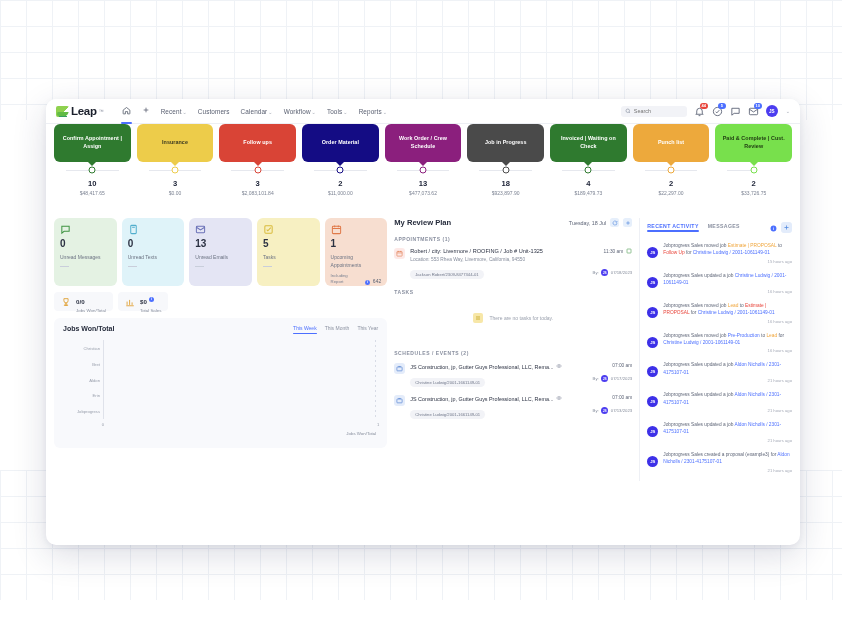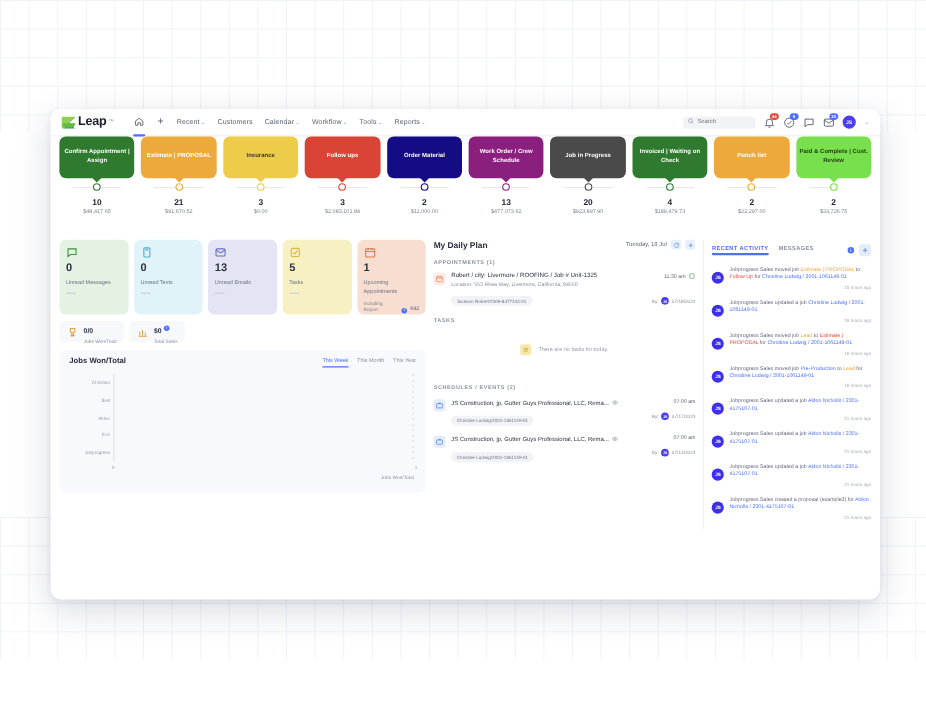--- a/index.html
+++ b/index.html
@@ -358,31 +358,20 @@
             <span>Confirm Appointment | Assign</span>
           </div>
           <div class="railwrap">
             <div class="rail"></div>
             <div class="dot" style="--c:#2f7a2f"></div>
           </div>
           <div class="cnt">10</div>
           <div class="amt">$48,417.65</div>
         </div>
         <div class="stage">
-          <div class="chip" style="--c:#eda93c;background:#eda93c;color:#ffffff">
-            <span>Estimate | PROPOSAL</span>
-          </div>
-          <div class="railwrap">
-            <div class="rail"></div>
-            <div class="dot" style="--c:#eda93c"></div>
-          </div>
-          <div class="cnt">21</div>
-          <div class="amt">$91,670.52</div>
-        </div>
-        <div class="stage">
           <div class="chip" style="--c:#edcc4a;background:#edcc4a;color:#3c3a20">
             <span>Insurance</span>
           </div>
           <div class="railwrap">
             <div class="rail"></div>
             <div class="dot" style="--c:#edcc4a"></div>
           </div>
           <div class="cnt">3</div>
           <div class="amt">$0.00</div>
         </div>
@@ -420,21 +409,21 @@
           <div class="amt">$477,073.62</div>
         </div>
         <div class="stage">
           <div class="chip" style="--c:#4a4a4a;background:#4a4a4a;color:#ffffff">
             <span>Job in Progress</span>
           </div>
           <div class="railwrap">
             <div class="rail"></div>
             <div class="dot" style="--c:#4a4a4a"></div>
           </div>
-          <div class="cnt">20</div>
+          <div class="cnt">18</div>
           <div class="amt">$923,897.90</div>
         </div>
         <div class="stage">
           <div class="chip" style="--c:#2f7a2f;background:#2f7a2f;color:#ffffff">
             <span>Invoiced | Waiting on Check</span>
           </div>
           <div class="railwrap">
             <div class="rail"></div>
             <div class="dot" style="--c:#2f7a2f"></div>
           </div>
@@ -573,21 +562,21 @@
           </div>
           <span class="xtick" id="xt0" style="left:40px;">0</span>
           <span class="xtick" id="xt1" style="left:100%;">1</span>
           <span class="xcap">Jobs Won/Total</span>
         </div>
       </div>
     </div>
 
     <div class="colMid">
       <div class="dp-head">
-        <div class="dp-title">My Daily Plan</div>
+        <div class="dp-title">My Review Plan</div>
         <div class="dp-right">
           <span class="dp-date">Tuesday, 18 Jul</span>
           <span class="roundbtn">
             <svg viewBox="0 0 24 24" width="6" height="6" fill="none" stroke="#5b8fe0" stroke-width="2.4">
                 <path d="M20 12a8 8 0 1 1-3-6.2M20 4v5h-5"></path>
               </svg>
           </span>
           <span class="roundbtn">
             <svg viewBox="0 0 24 24" width="6" height="6" fill="none" stroke="#5b8fe0" stroke-width="2.8">
                 <path d="M12 5v14M5 12h14"></path>

